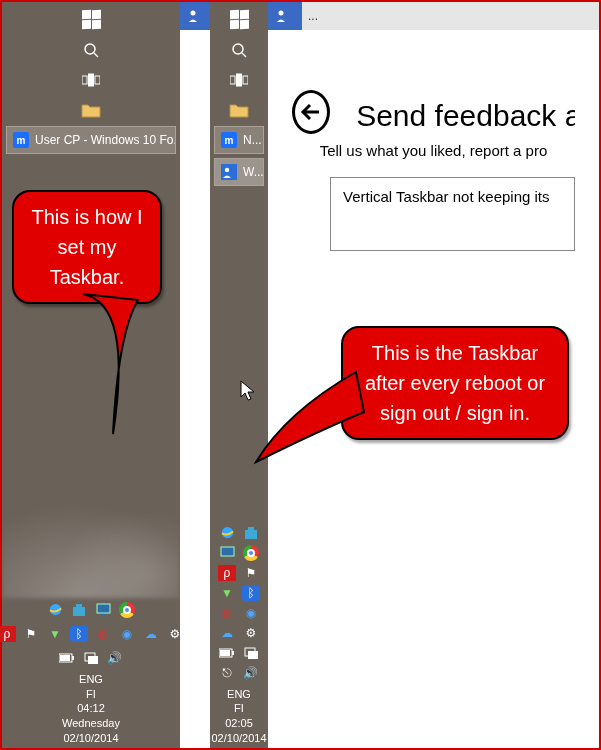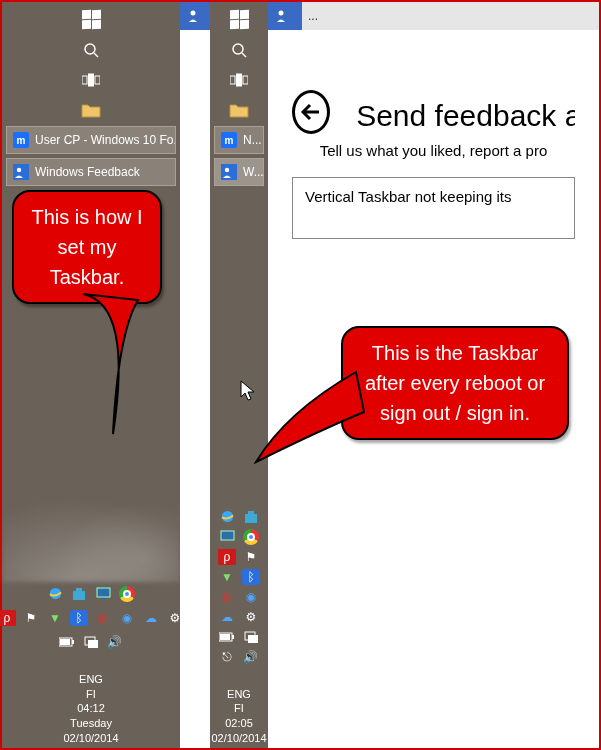--- a/index.html
+++ b/index.html
@@ -52,38 +52,38 @@
 
   .tb-tray { display:flex; flex-direction:column; align-items:center; color:#fff; font-size:11px; }
   .tray-grid { display:grid; gap:4px 6px; padding:4px 0; justify-content:center;}
   .left .tray-row1 { grid-template-columns: repeat(4,18px); }
   .left .tray-row2 { grid-template-columns: repeat(8,18px); }
   .left .tray-row3 { grid-template-columns: repeat(3,18px); }
   .narrow .tray-grid { grid-template-columns: repeat(2,18px); }
 
   .tray-ic { width:18px; height:16px; display:flex; align-items:center; justify-content:center; font-size:12px; color:#fff;}
   .red { background:#d01818; }
-  .clock { text-align:center; line-height:1.35; padding:2px 0 2px;margin-top:16px; }
+  .clock { text-align:center; line-height:1.35; padding:2px 0 2px; }
 
   
   .people-chrome {
     position:absolute; top:2px; bottom:2px; background:#fff;
   }
   .people-chrome.first { left:180px; width:30px; }
   .people-chrome.second { left:268px; right:2px; }
   .titlebar { height:28px; background:#3a6ac4; display:flex; align-items:center; padding:0 6px; color:#fff; font-size:12px; gap:6px;}
   .titlebar.grey { background:#e6e6e6; color:#333; }
   .people-ic { width:18px;height:18px; display:flex;align-items:center;justify-content:center;}
 
   .feedback-body { padding: 60px 24px 0 24px; color:#000; }
   .back-arrow { width:44px; height:44px; border:3px solid #000; border-radius:50%; display:flex;align-items:center;justify-content:center; font-size:24px; margin-bottom:8px;}
   .fb-row { display:flex; align-items:center; gap:26px; }
   .fb-title { font-size:30px; font-weight:400; white-space:nowrap; overflow:hidden; }
   .fb-sub { font-size:15px; white-space:nowrap; overflow:hidden;text-align:center; }
-  .fb-input { margin-top:18px; border:1px solid #888; height:62px; padding:10px 12px; font-size:15px; white-space:nowrap; overflow:hidden; }
+  .fb-input { margin-top:18px; border:1px solid #888; height:74px; padding:10px 12px; font-size:15px; white-space:nowrap; overflow:hidden;margin-left:38px; }
 
   
   .callout {
     position:absolute; background:#e00000; color:#fff; border:2px solid #000;
     border-radius:18px; text-align:center; padding:10px 10px;
     font-size:20px; line-height:1.5; box-shadow: 2px 3px 3px rgba(0,0,0,.35);
   }
   .callout.c1 { left:12px; top:190px; width:150px; }
   .callout.c2 { left:341px; top:326px; width:228px; }
 
@@ -126,29 +126,20 @@
     </div>
   </div>
 
   <div style="height:6px"></div>
 
   <div class="task-item">
     <span class="favicon mx-favicon">m</span>
     <span>User CP - Windows 10 Fo...</span>
   </div>
   <div style="height:4px"></div>
-  <div class="task-item">
-    <span class="favicon wf-favicon">
-      <svg width="12" height="12" viewBox="0 0 12 12">
-          <circle cx="4" cy="4" r="2.2" fill="#fff"></circle>
-          <path d="M0 12 q4 -5 8 0 z" fill="#fff"></path>
-        </svg>
-    </span>
-    <span>Windows Feedback</span>
-  </div>
 
   <div class="tb-spacer">
       <div class="smoke"></div>
     </div>
 
   <div class="tb-tray">
     <div class="tray-grid tray-row1">
       <span class="tray-ic">
           <svg width="15" height="15" viewBox="0 0 16 16">
             <circle cx="8" cy="8" r="6" fill="#35a8ff"></circle>
@@ -194,21 +185,21 @@
             <rect x="1" y="2" width="10" height="8" stroke="#fff" fill="none"></rect>
             <rect x="4" y="5" width="10" height="8" fill="#fff"></rect>
           </svg>
         </span>
       <span class="tray-ic">🔊</span>
     </div>
     <div class="clock">
       <div>ENG</div>
       <div>FI</div>
       <div>04:12</div>
-      <div>Tuesday</div>
+      <div>Wednesday</div>
       <div>02/10/2014</div>
     </div>
   </div>
 </div>
 
 <div class="people-chrome first">
   <div class="titlebar">
     <span class="people-ic">
       <svg width="14" height="14" viewBox="0 0 14 14">
           <circle cx="5" cy="4" r="2.5" fill="#fff"></circle>

